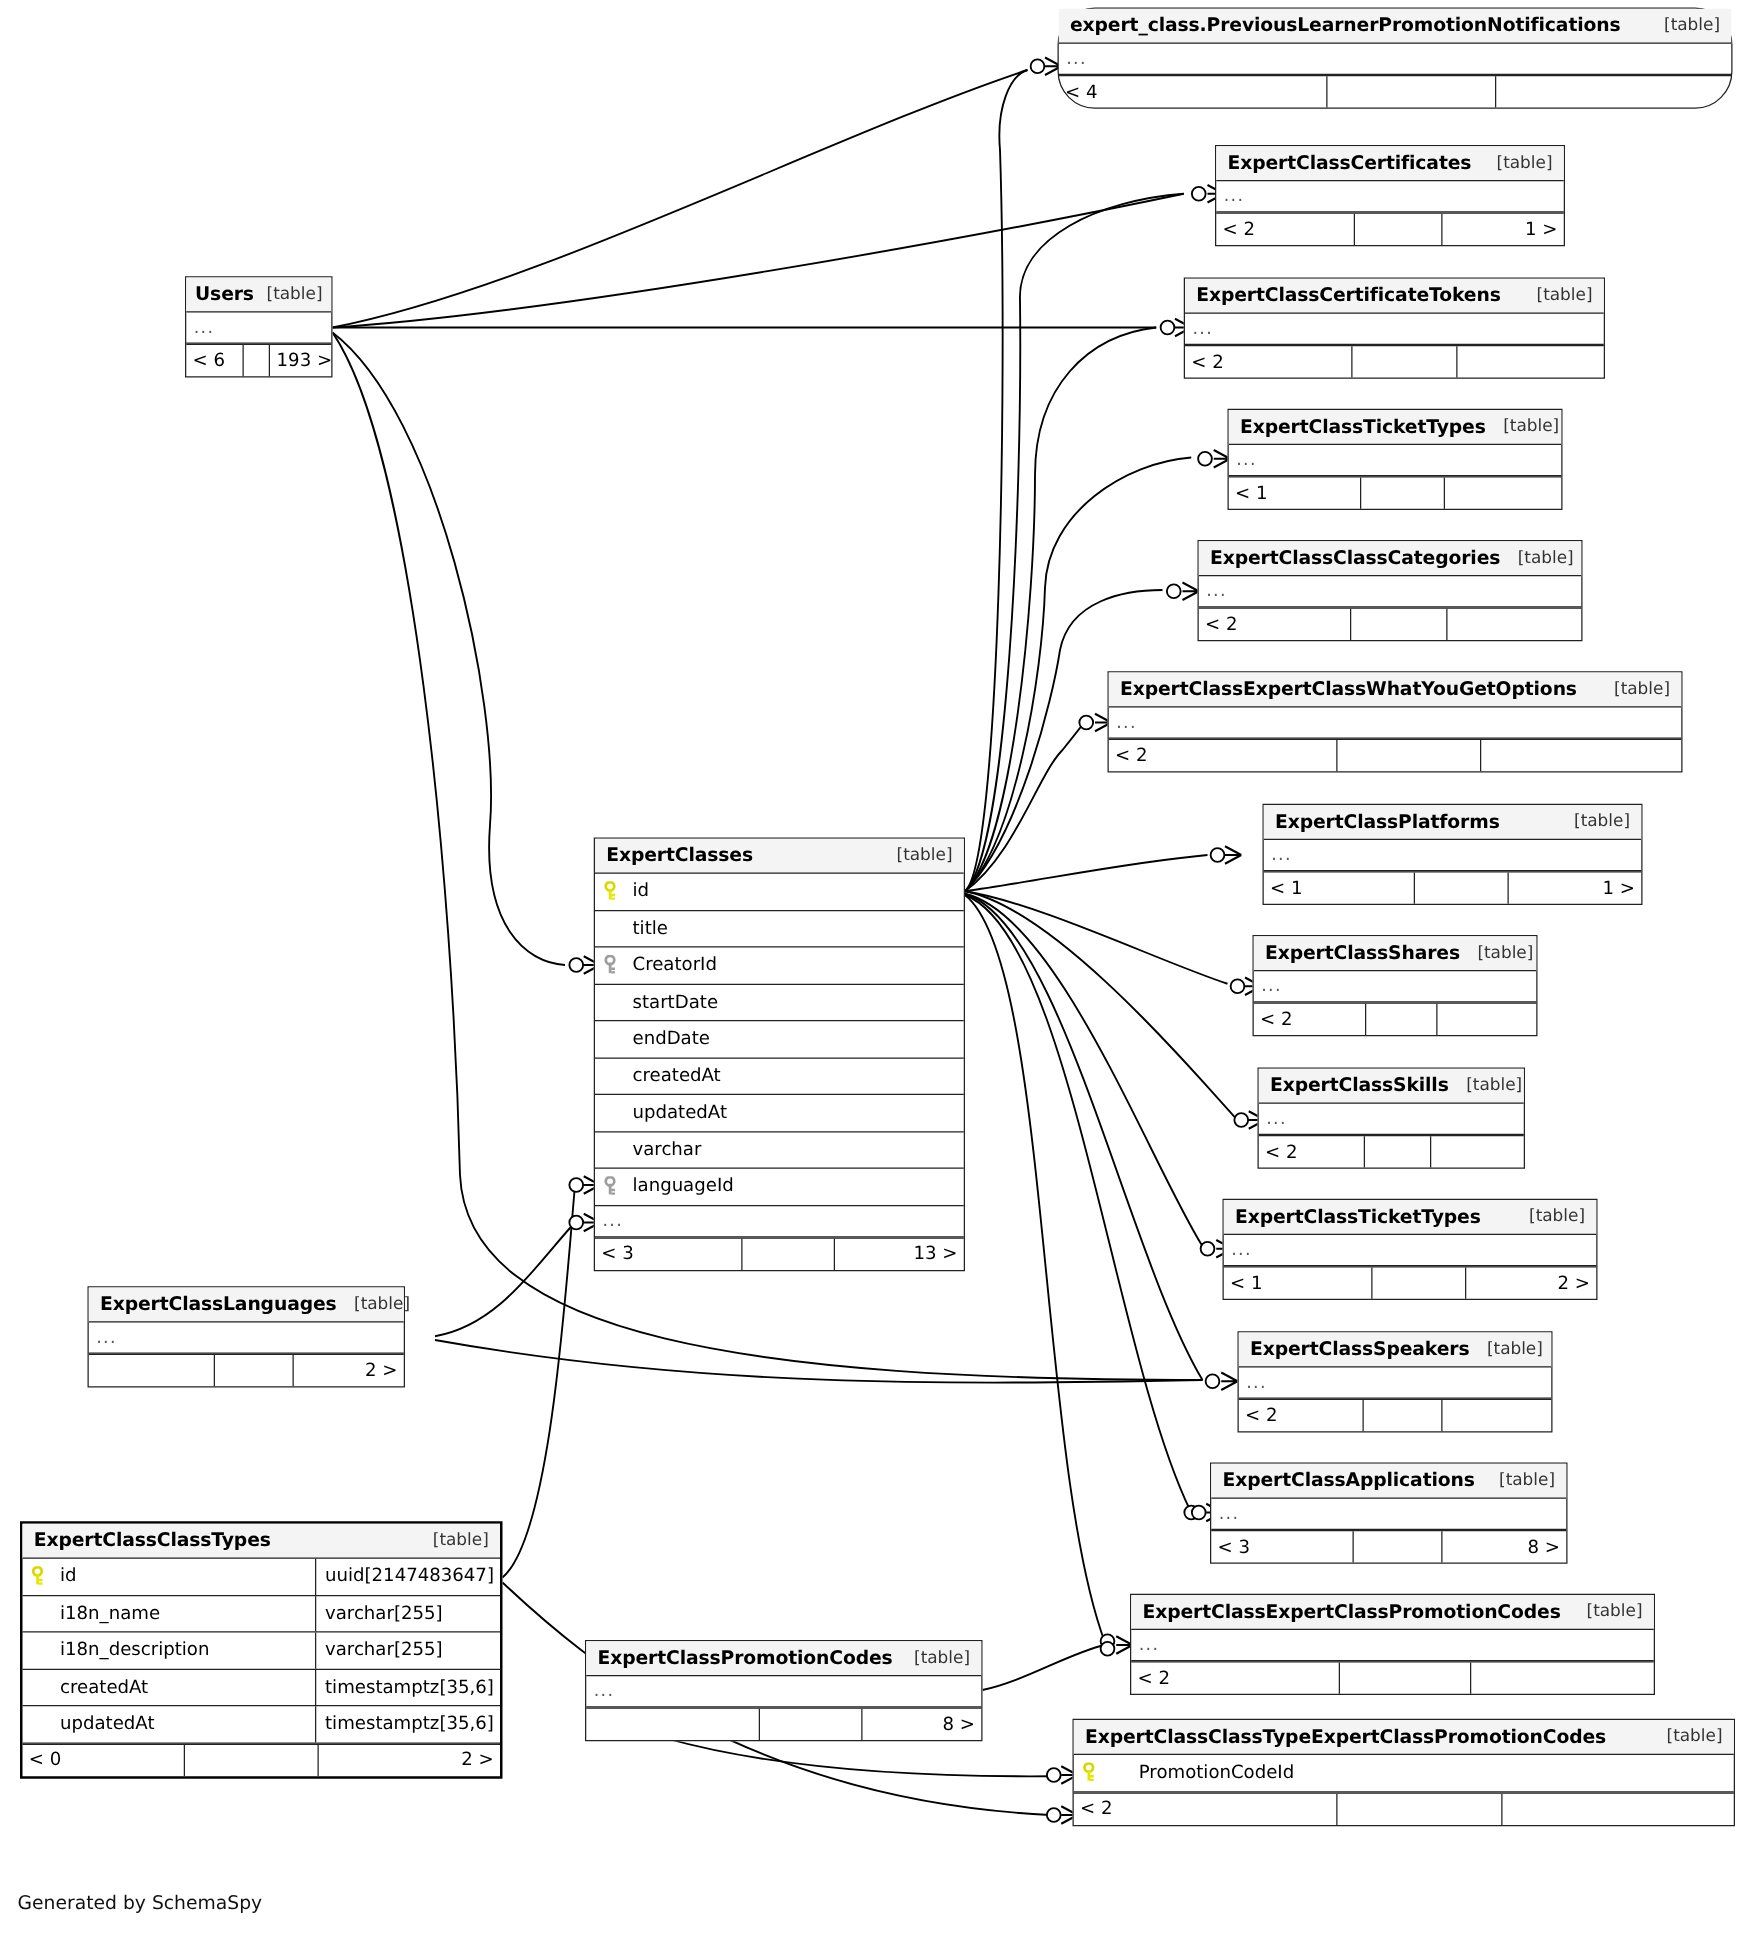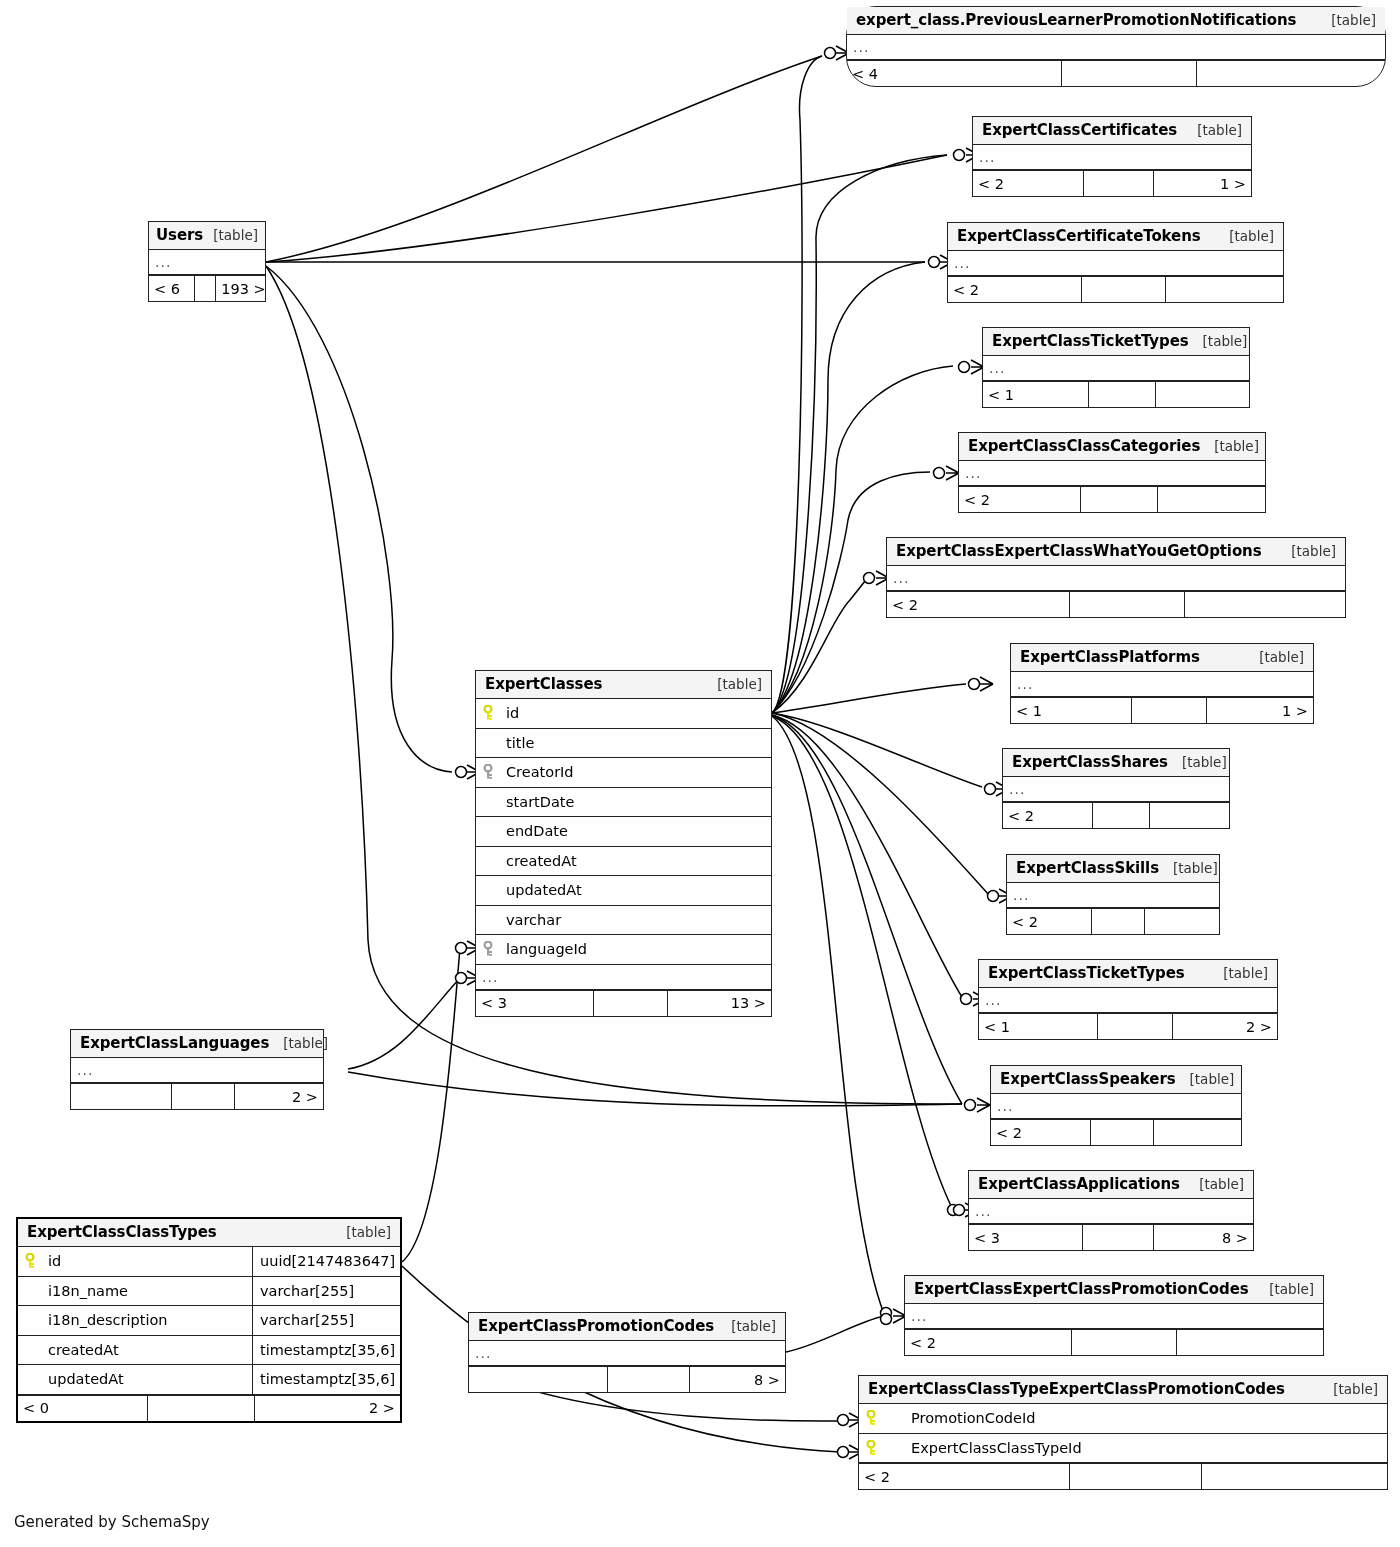--- a/index.html
+++ b/index.html
@@ -429,31 +429,20 @@
       <span class="keycell">
         <svg class="keyicon" width="13" height="16" viewBox="0 0 13 16">
           <circle cx="5" cy="4" r="3.4" fill="none" stroke="#d8d800" stroke-width="2.2"></circle>
           <rect x="4" y="6" width="2.2" height="8.5" fill="#e6e600"></rect>
           <rect x="6" y="10" width="3" height="2" fill="#e6e600"></rect>
           <rect x="6" y="13" width="3" height="1.8" fill="#e6e600"></rect>
         </svg>
       </span>
       <span class="colname" style="padding-left:26px;">PromotionCodeId</span>
     </div>
-    <div class="trow">
-      <span class="keycell">
-        <svg class="keyicon" width="13" height="16" viewBox="0 0 13 16">
-          <circle cx="5" cy="4" r="3.4" fill="none" stroke="#d8d800" stroke-width="2.2"></circle>
-          <rect x="4" y="6" width="2.2" height="8.5" fill="#e6e600"></rect>
-          <rect x="6" y="10" width="3" height="2" fill="#e6e600"></rect>
-          <rect x="6" y="13" width="3" height="1.8" fill="#e6e600"></rect>
-        </svg>
-      </span>
-      <span class="colname" style="padding-left:26px;">ExpertClassClassTypeId</span>
-    </div>
     <div class="tfoot">
       <div class="fcell fleft">&lt; 2</div>
       <div class="fcell fmid"></div>
       <div class="fcell fright"></div>
     </div>
   </div>
 
   <div class="tbl" style="left:148px; top:221px; width:118px;">
     <div class="thead" style="padding:3px 7px 4px 7px;align-items:center;">
       <span class="tname">Users</span>

